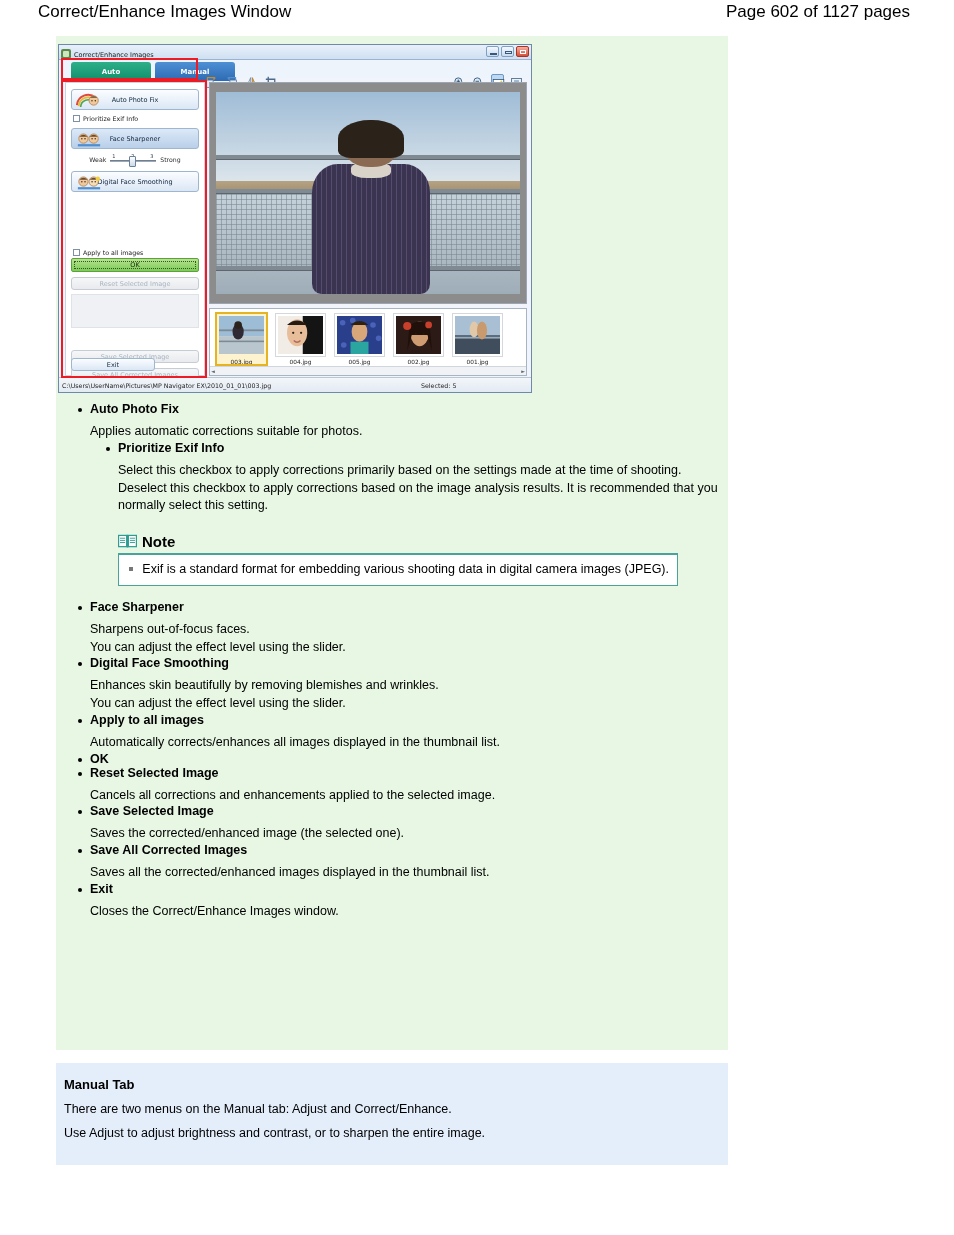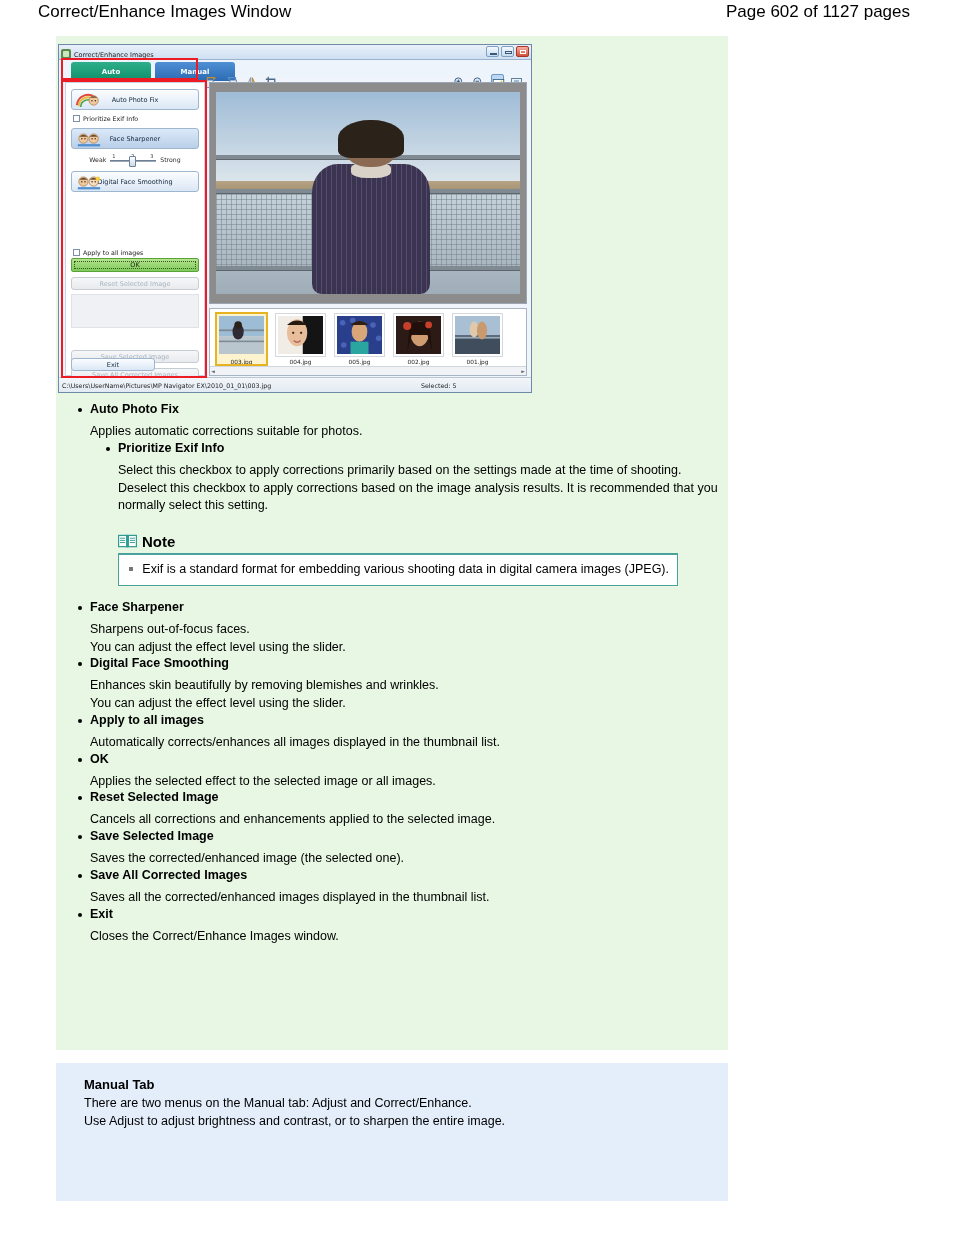--- a/index.html
+++ b/index.html
@@ -227,27 +227,26 @@
   }
   .note-item { position:relative; padding-left:14px; }
   .note-item::before {
     content:""; position:absolute; left:2px; top:6px;
     width:4px; height:4px; background:#777;
   }
 
   
   #blue-panel {
     position:absolute; left:56px; top:1063px;
-    width:672px; height:138px;
+    width:672px; height:102px;
     background:#e4eefb;
-    padding-left:20px;
   }
   #blue-panel .bp-inner { padding:14px 8px 0 8px; }
   .bp-head { font-size:13px; font-weight:bold; }
-  .bp-line { font-size:12.5px; margin-top:4px; }
+  .bp-line { font-size:12.5px; margin-top:10px; }
 </style>
 </head>
 <body>
 
 <div id="page-header">
   <div class="hdr-title">Correct/Enhance Images Window</div>
   <div class="hdr-page">Page 602 of 1127 pages</div>
 </div>
 
 <div id="green-panel"></div>
@@ -590,21 +589,20 @@
 You can adjust the effect level using the slider.</div>
     </li>
 
     <li>
       <div class="b-head">Apply to all images</div>
       <div class="b-text">Automatically corrects/enhances all images displayed in the thumbnail list.</div>
     </li>
 
     <li>
       <div class="b-head">OK</div>
-      <div class="b-text">Applies the selected effect to the selected image or all images.</div>
     </li>
 
     <li>
       <div class="b-head">Reset Selected Image</div>
       <div class="b-text">Cancels all corrections and enhancements applied to the selected image.</div>
     </li>
 
     <li>
       <div class="b-head">Save Selected Image</div>
       <div class="b-text">Saves the corrected/enhanced image (the selected one).</div>

